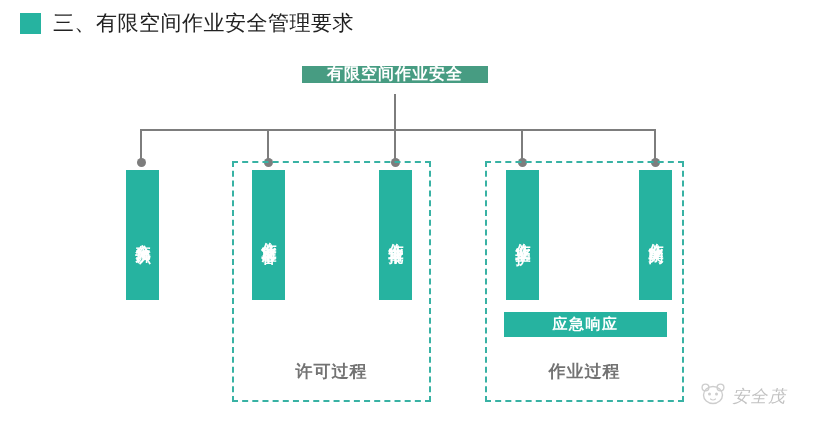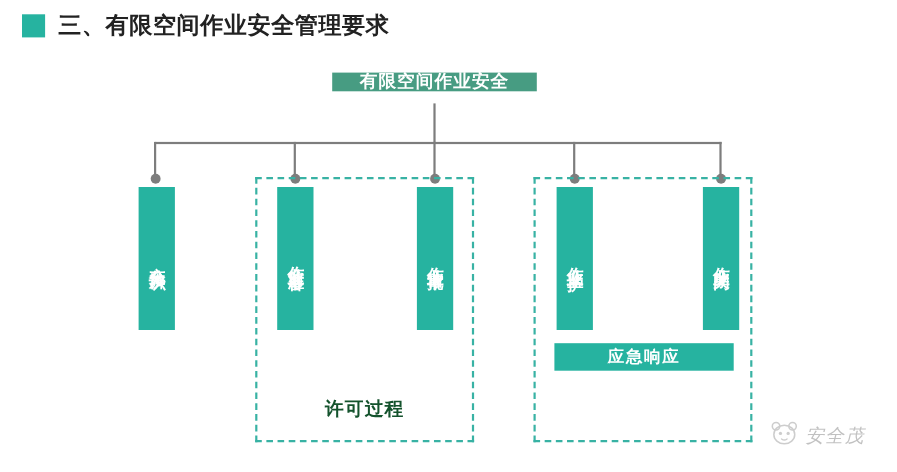--- a/index.html
+++ b/index.html
@@ -30,21 +30,21 @@
   }
   #title-bullet {
     width: 21px;
     height: 21px;
     background: #26b3a0;
     flex: 0 0 auto;
   }
   #title-text {
     margin-left: 12px;
     font-size: 21px;
-    font-weight: bold;
+    font-weight: normal;
     color: #222222;
     letter-spacing: 0.5px;
     white-space: nowrap;
     line-height: 1;
   }
 
   
   #root-box {
     position: absolute;
     left: 302px;
@@ -81,21 +81,21 @@
   .group-box {
     position: absolute;
     border: 2px dashed #38b2a4;
     box-sizing: border-box;
     background: transparent;
   }
   .group-label {
     position: absolute;
     font-size: 17px;
     font-weight: bold;
-    color: #14532d;
+    color: #737373;
     letter-spacing: 1px;
     white-space: nowrap;
     text-align: center;
   }
 
   
   .vbar {
     position: absolute;
     width: 33px;
     height: 130px;
@@ -178,20 +178,21 @@
   <div class="conn conn-v" style="left:521px; top:129px; height:32px;"></div>
   <div class="conn-dot" style="left:518px; top:158px;"></div>
 
   <div class="conn conn-v" style="left:654px; top:129px; height:32px;"></div>
   <div class="conn-dot" style="left:651px; top:158px;"></div>
 
   <div class="group-box" style="left:232px; top:161px; width:199px; height:241px;"></div>
   <div class="group-label" style="left:232px; top:360px; width:199px;">许可过程</div>
 
   <div class="group-box" style="left:485px; top:161px; width:199px; height:241px;"></div>
+  <div class="group-label" style="left:485px; top:360px; width:199px;">作业过程</div>
 
   <div class="vbar" style="left:126px; top:170px;">
     <span>充分辨识</span>
   </div>
 
   <div class="vbar" style="left:252px; top:170px;">
     <span>作业前准备</span>
   </div>
 
   <div class="vbar" style="left:379px; top:170px;">

